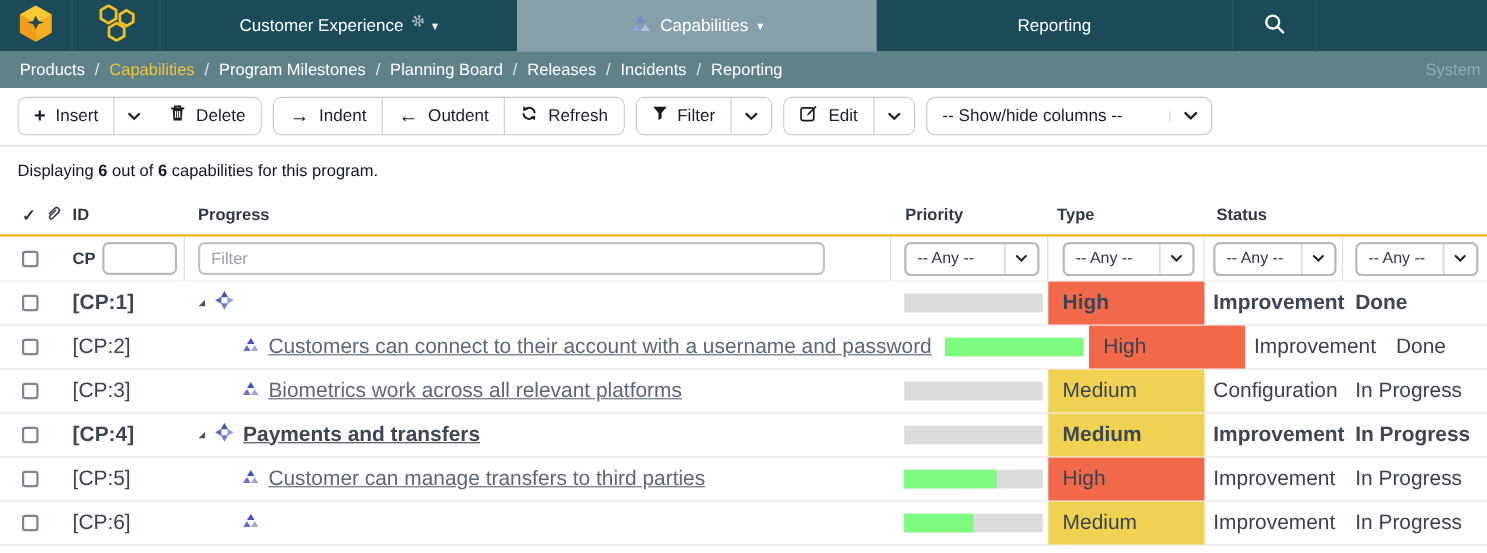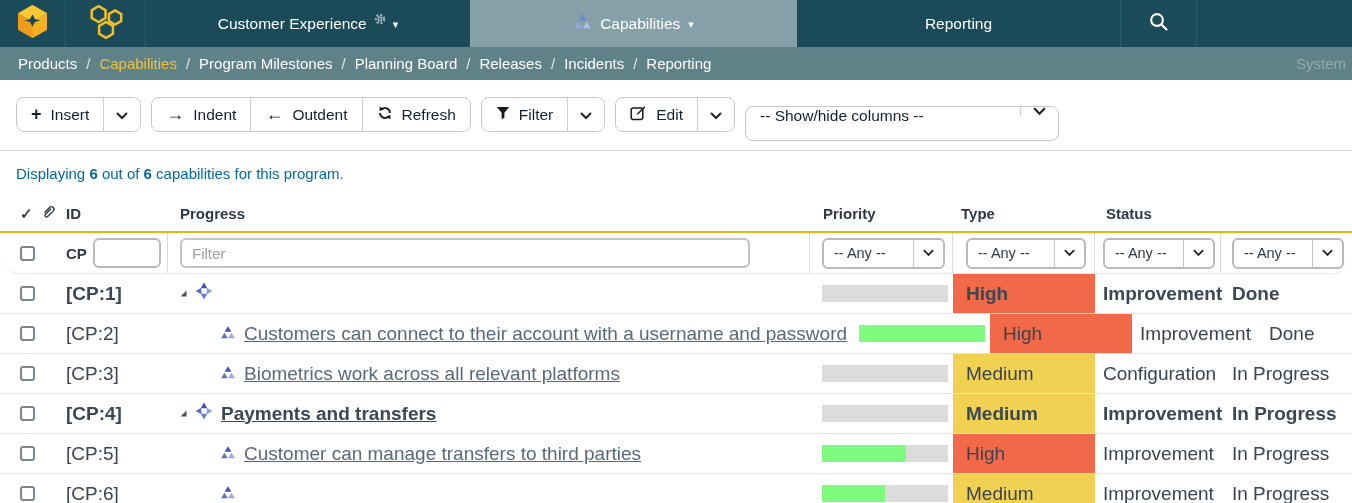--- a/index.html
+++ b/index.html
@@ -32,41 +32,41 @@
   .toolbar { display:flex; align-items:center; gap:10px; padding:8px 0 9px 16px;
     background:#fff; border-bottom:1px solid #d5d5d5; }
   .btn-group { display:flex; align-items:stretch; height:35px; border:1px solid #c6c6c6;
     border-radius:8px; background:#fff; overflow:hidden; }
   .btn { display:flex; align-items:center; gap:9px; padding:0 14px; font-size:15.5px;
     color:#15202b; background:#fff; border:none; cursor:pointer; white-space:nowrap;
     font-family:"Liberation Sans", sans-serif; }
   .btn + .btn, .btn + .seg, .seg { border-left:1px solid #cdcdcd; }
   .seg { display:flex; align-items:center; padding:0 12px; cursor:pointer; background:#fff; }
   .glyph { font-weight:700; font-size:18px; line-height:1; position:relative; top:-1px; }
-  .tb-select { display:flex; align-items:flex-start; height:35px; width:314px; border:1px solid #c6c6c6;
-    border-radius:8px; background:#fff; overflow:hidden; cursor:pointer;margin-top:18px; }
+  .tb-select { display:flex; align-items:center; height:35px; width:260px; border:1px solid #c6c6c6;
+    border-radius:8px; background:#fff; overflow:hidden; cursor:pointer; }
   .tb-select .sel-label { flex:1; display:flex; align-items:center; padding:0 14px; font-size:15.5px; color:#15202b; }
 
   
-  .summary { padding:14px 0 4px 16px; font-size:15px; color:#0369a1; }
+  .summary { padding:14px 0 4px 16px; font-size:15px; color:#0f172a; }
   .summary b { font-weight:700; }
 
   
   .grid-row { display:grid; grid-template-columns:46px 122px 1fr 143px 142px 126px 131px; align-items:center; }
   .thead { height:37px; font-weight:700; font-size:15px; color:#2e3944; border-bottom:2px solid #eeb30f; }
   .thead .hicons { display:flex; align-items:center; gap:8px; padding-left:20px; }
   .check-glyph { font-weight:700; font-size:15px; color:#2e3944; }
   .c-id { padding-left:20px; }
   .c-name { padding-left:12px; }
   .c-progress { padding-left:12px; }
   .c-priority-h { padding-left:13px; }
   .c-type { padding-left:8px; }
   .c-status { padding-left:11px; }
 
-  .frow { height:41px; border-bottom:1px solid #ececec;border-radius:20px; }
+  .frow { height:41px; border-bottom:1px solid #ececec; }
   .frow .fcell { height:100%; display:flex; align-items:center; }
   .frow .fdiv { border-right:1px solid #dcdcdc; }
   .cb { width:15px; height:15px; border:2px solid #7b8691; border-radius:3px; background:#fff;
     margin-left:20px; flex:0 0 auto; cursor:pointer; }
   .id-prefix { font-weight:700; font-size:15px; color:#2e3944; padding-left:20px; margin-right:6px; }
   .mini-input { width:68px; height:30px; border:2px solid #b9b9b9; border-radius:6px; padding:0 6px;
     font-size:14px; font-family:"Liberation Sans", sans-serif; }
   .filter-input { width:570px; height:30px; border:2px solid #c3c3c3; border-radius:6px; margin-left:12px;
     padding:0 10px; font-size:15px; color:#333; font-family:"Liberation Sans", sans-serif; }
   .filter-input::placeholder { color:#9aa0a6; }
@@ -183,20 +183,31 @@
       <span class="glyph">+</span>
       <span>Insert</span>
     </button>
     <span class="seg">
       <span>
         <svg width="12" height="8" viewBox="0 0 12 8" fill="none" stroke="#222" stroke-width="2" stroke-linecap="round">
             <path d="M1.5 1.5L6 6l4.5-4.5"></path>
           </svg>
       </span>
     </span>
+    <button class="btn">
+      <span>
+        <svg width="15" height="16" viewBox="0 0 15 16" fill="none" stroke="#1a1a1a" stroke-width="1.5">
+          <path d="M1.5 3.5h12"></path>
+            <path d="M5 3.5V1.7h5v1.8"></path>
+          <path d="M3 3.5l.8 11h7.4l.8-11z" fill="#1a1a1a" stroke="none"></path>
+          <path d="M5.6 6v6M7.5 6v6M9.4 6v6" stroke="#fff" stroke-width="1.1"></path>
+        </svg>
+      </span>
+      <span>Delete</span>
+    </button>
   </div>
 
   <div class="btn-group">
     <button class="btn">
       <span class="glyph">→</span>
       <span>Indent</span>
     </button>
     <button class="btn">
       <span class="glyph">←</span>
       <span>Outdent</span>

